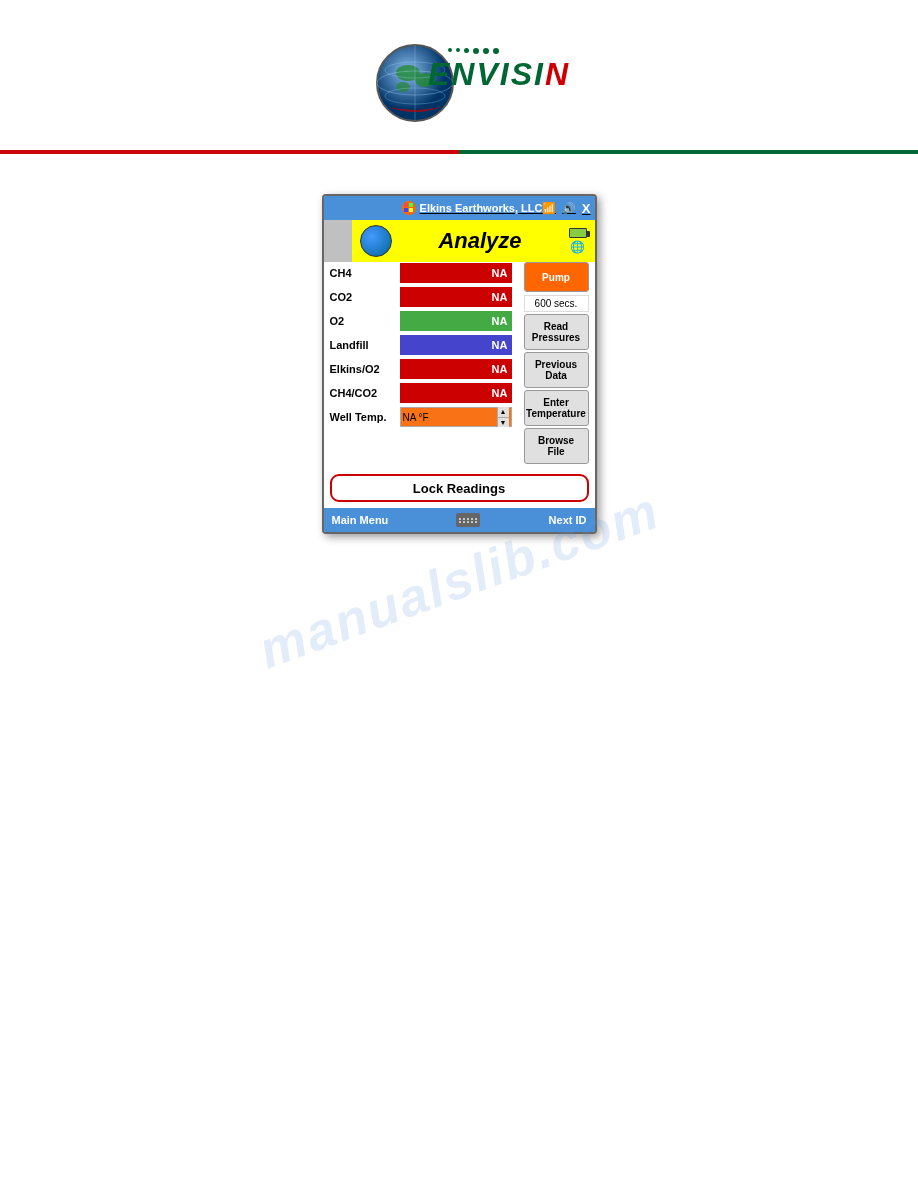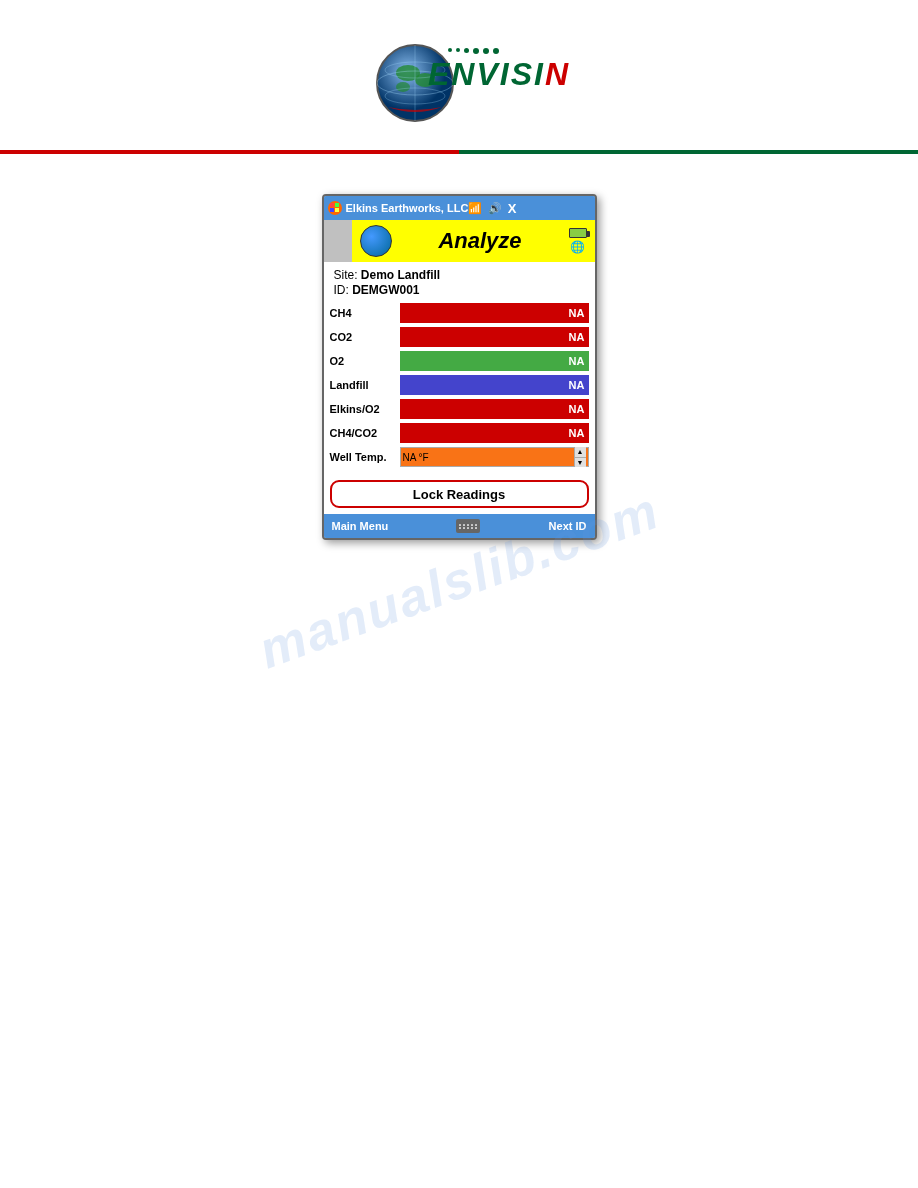--- a/index.html
+++ b/index.html
@@ -92,23 +92,24 @@
       overflow: hidden;
       background: #c0c0c0;
       box-shadow: 3px 3px 8px rgba(0,0,0,0.4);
     }
 
     
     .title-bar {
       background: #4a90d9;
       display: flex;
       align-items: center;
-      justify-content: flex-start;
+      justify-content: flex-end;
       padding: 2px 4px;
       height: 24px;
+      text-decoration: underline;
     }
 
     .title-bar-left {
       display: flex;
       align-items: center;
       gap: 4px;
     }
 
     .title-bar-icon {
       width: 14px;
@@ -490,30 +491,20 @@
       <div class="app-logo-small">
         <div class="app-logo-globe"></div>
       </div>
       <div class="app-title">Analyze</div>
       <div class="app-header-icons">
         <div class="battery-icon"></div>
         <div class="refresh-icon">🌐</div>
       </div>
     </div>
 
-    <div class="site-info">
-      <div class="site-row">
-        <span class="label">Site:</span>
-        <span class="value">Demo Landfill</span>
-      </div>
-      <div class="site-row">
-        <span class="label">ID:</span>
-        <span class="value">DEMGW001</span>
-      </div>
-    </div>
 
     <div class="data-section">
       <div class="data-table">
 
         <div class="data-row">
           <span class="data-label">CH4</span>
           <div class="data-value bg-red">NA</div>
         </div>
 
         <div class="data-row">
@@ -547,20 +538,28 @@
             <span style="font-size:10px; flex:1;">NA °F</span>
             <div class="well-temp-spinners">
               <div class="spinner-up">▲</div>
               <div class="spinner-down">▼</div>
             </div>
           </div>
         </div>
 
       </div>
 
+      <div class="side-buttons">
+        <button class="side-btn btn-orange">Pump</button>
+        <div class="pump-secs">600 secs.</div>
+        <button class="side-btn btn-gray" style="height:36px;">Read<br>Pressures</button>
+        <button class="side-btn btn-gray" style="height:36px;">Previous<br>Data</button>
+        <button class="side-btn btn-gray" style="height:36px;">Enter<br>Temperature</button>
+        <button class="side-btn btn-gray" style="height:36px;">Browse<br>File</button>
+      </div>
     </div>
 
     <div class="lock-btn-row">
       <button class="lock-btn">Lock Readings</button>
     </div>
 
     <div class="bottom-nav">
       <span class="bottom-nav-item">Main Menu</span>
       <div class="bottom-nav-keyboard">
         <div class="kb-dots">

